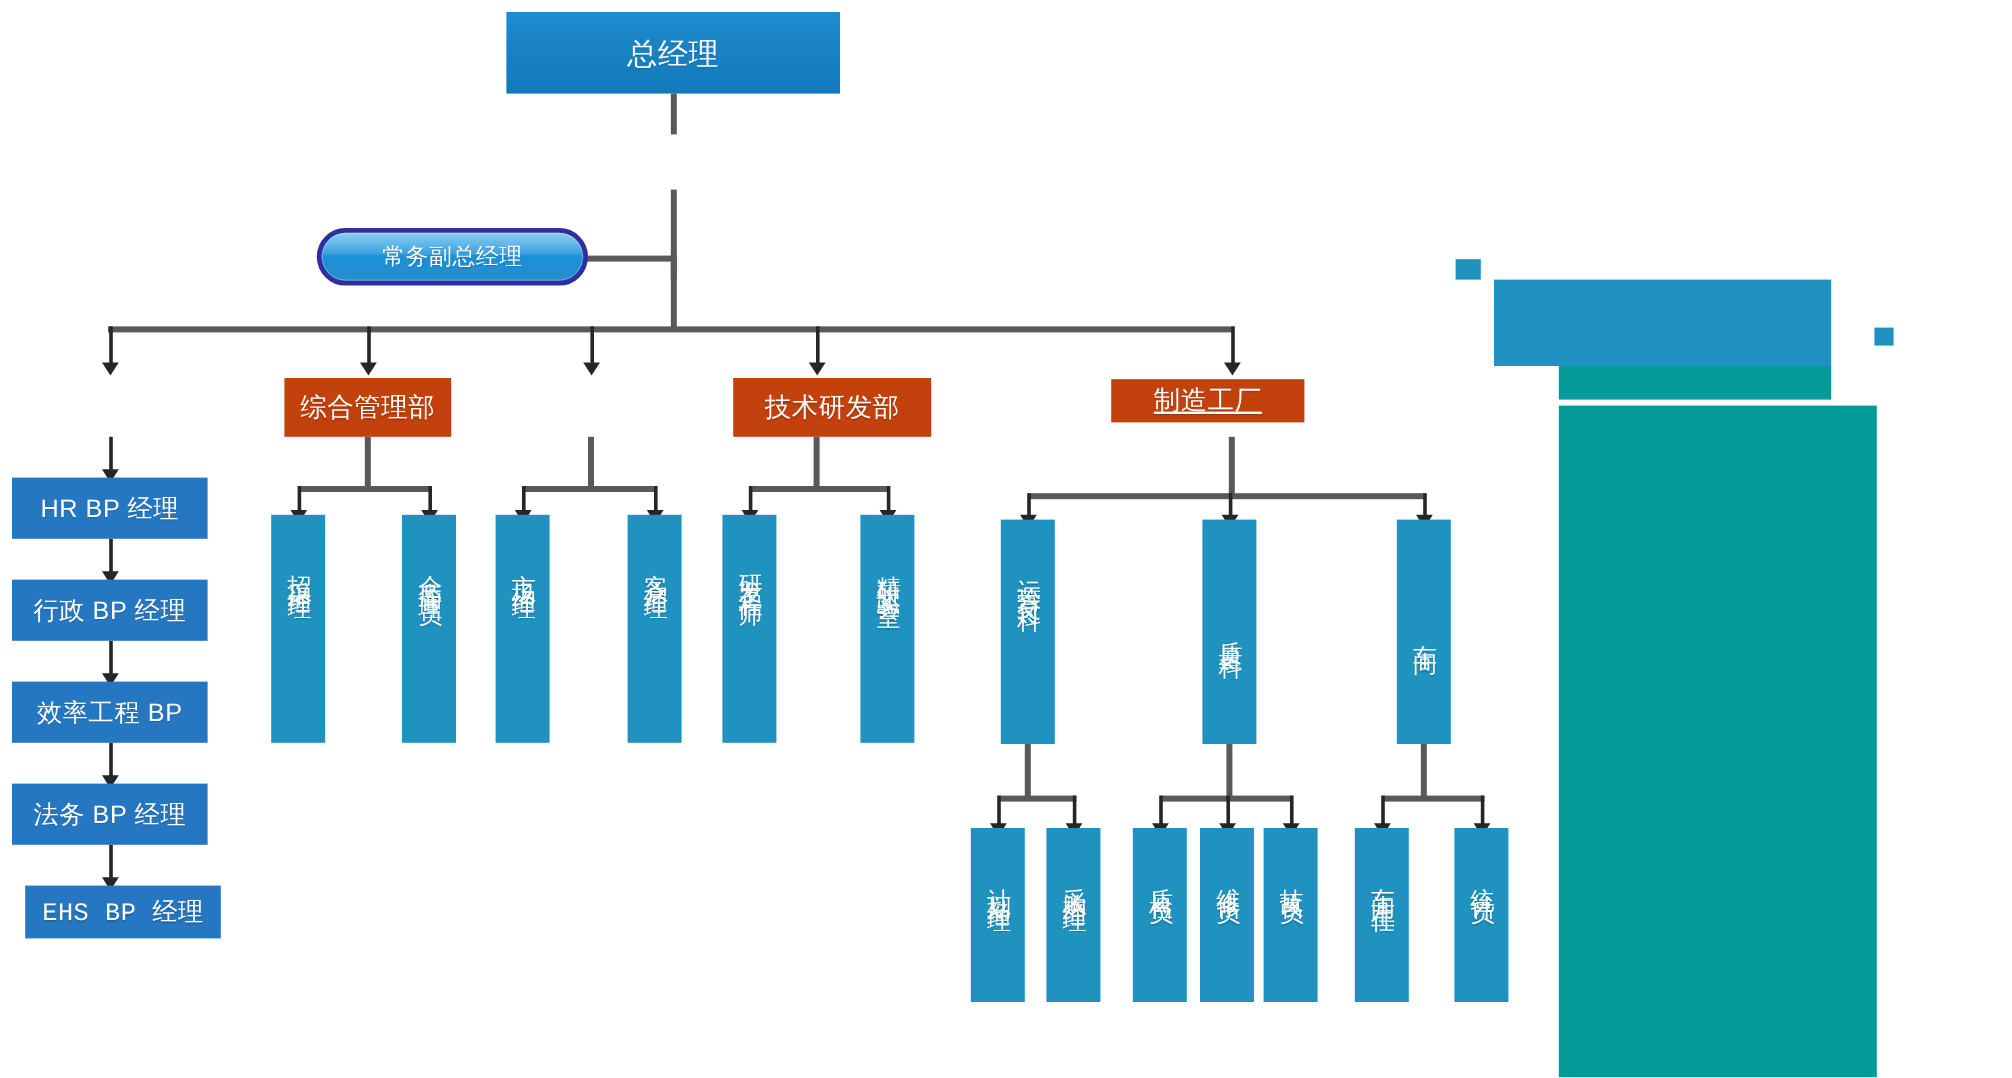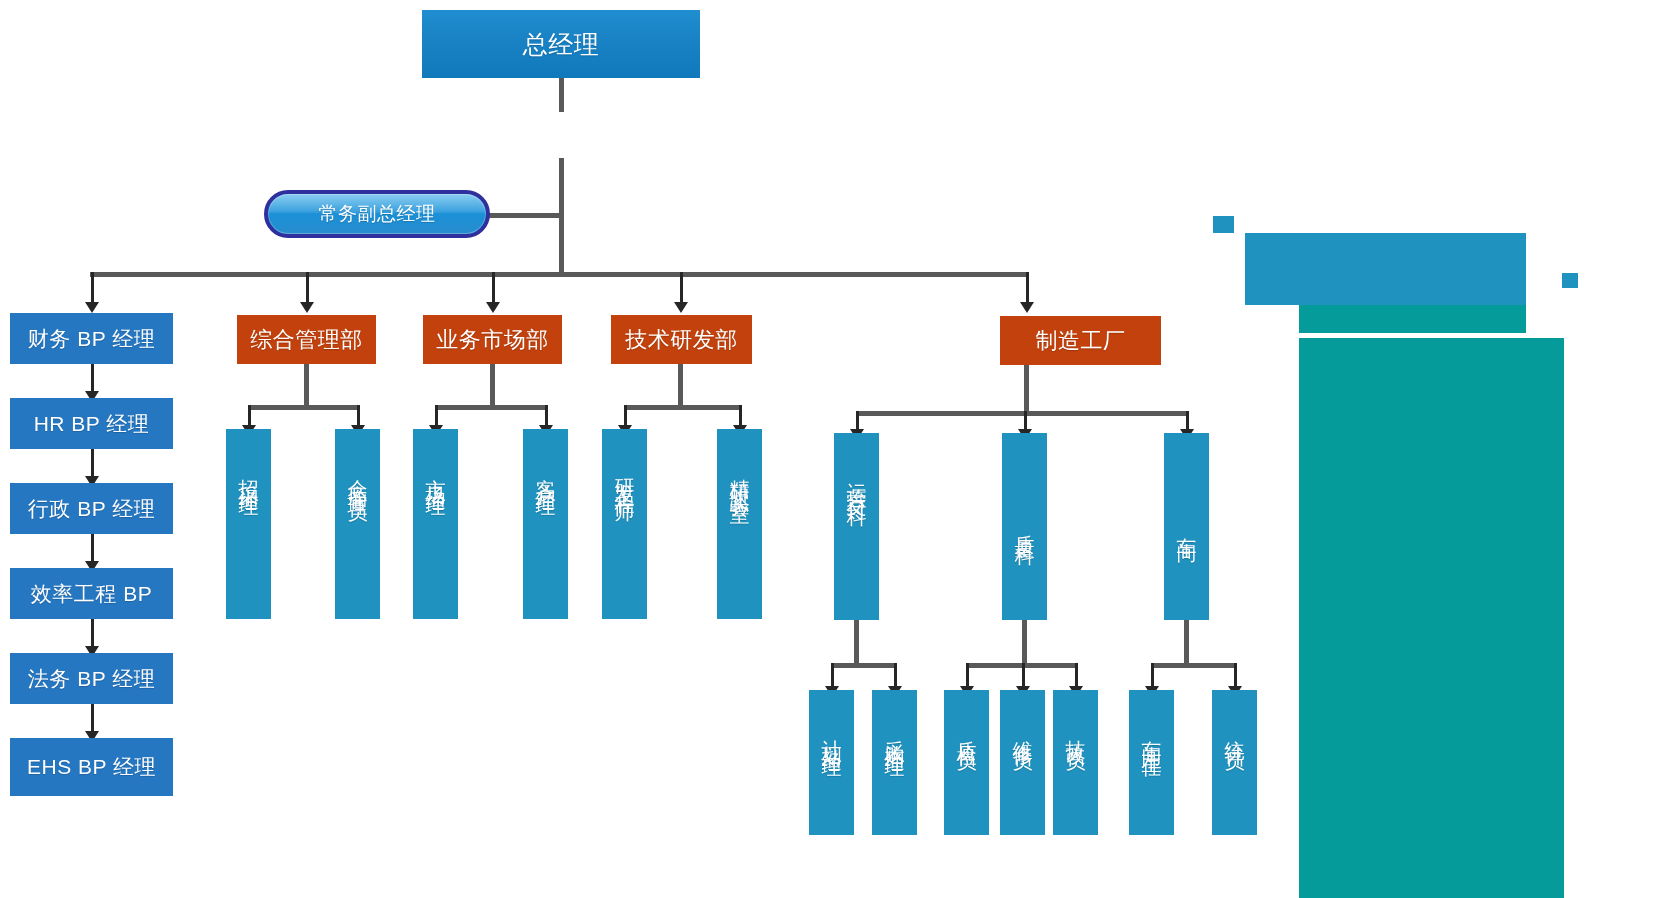--- a/index.html
+++ b/index.html
@@ -186,31 +186,29 @@
   <div class="ln dark" style="left:1151px;top:663px;height:25px;"></div>
   <div class="arw" style="left:1145px;top:686px;"></div>
   <div class="ln dark" style="left:1234px;top:663px;height:25px;"></div>
   <div class="arw" style="left:1228px;top:686px;"></div>
 
   <div class="node top" style="left:422px;top:10px;width:278px;height:68px;">总经理</div>
 
 
   <div class="node pill" style="left:264px;top:190px;width:226px;height:48px;">常务副总经理</div>
 
-  <div class="node bp" style="left:10px;top:313px;width:163px;height:51px;">财务 BP 经理</div>
   <div class="node bp" style="left:10px;top:398px;width:163px;height:51px;text-align:center;">HR BP 经理</div>
   <div class="node bp" style="left:10px;top:483px;width:163px;height:51px;">行政 BP 经理</div>
   <div class="node bp" style="left:10px;top:568px;width:163px;height:51px;">效率工程 BP</div>
   <div class="node bp" style="left:10px;top:653px;width:163px;height:51px;">法务 BP 经理</div>
-  <div class="node bp" style="left:10px;top:738px;width:163px;height:58px;">EHS BP 经理</div>
+  <div class="node bp" style="left:21px;top:738px;width:163px;height:44px;font-family:Liberation Mono, monospace;">EHS BP 经理</div>
 
   <div class="node dept" style="left:237px;top:315px;width:139px;height:49px;">综合管理部</div>
-  <div class="node dept" style="left:423px;top:315px;width:139px;height:49px;">业务市场部</div>
-  <div class="node dept" style="left:611px;top:315px;width:141px;height:49px;">技术研发部</div>
-  <div class="node dept" style="left:1000px;top:316px;width:161px;height:49px;">制造工厂</div>
+  <div class="node dept" style="left:611px;top:315px;width:165px;height:49px;">技术研发部</div>
+  <div class="node dept" style="left:926px;top:316px;width:161px;height:36px;text-decoration:underline;">制造工厂</div>
 
   <div class="node role" style="left:226px;top:429px;width:45px;height:190px;">招采经理</div>
   <div class="node role" style="left:335px;top:429px;width:45px;height:190px;">仓库管理员</div>
 
   <div class="node role" style="left:413px;top:429px;width:45px;height:190px;">市场经理</div>
   <div class="node role" style="left:523px;top:429px;width:45px;height:190px;">客户经理</div>
 
   <div class="node role" style="left:602px;top:429px;width:45px;height:190px;">研发工程师</div>
   <div class="node role" style="left:717px;top:429px;width:45px;height:190px;">精研实验室</div>
 

